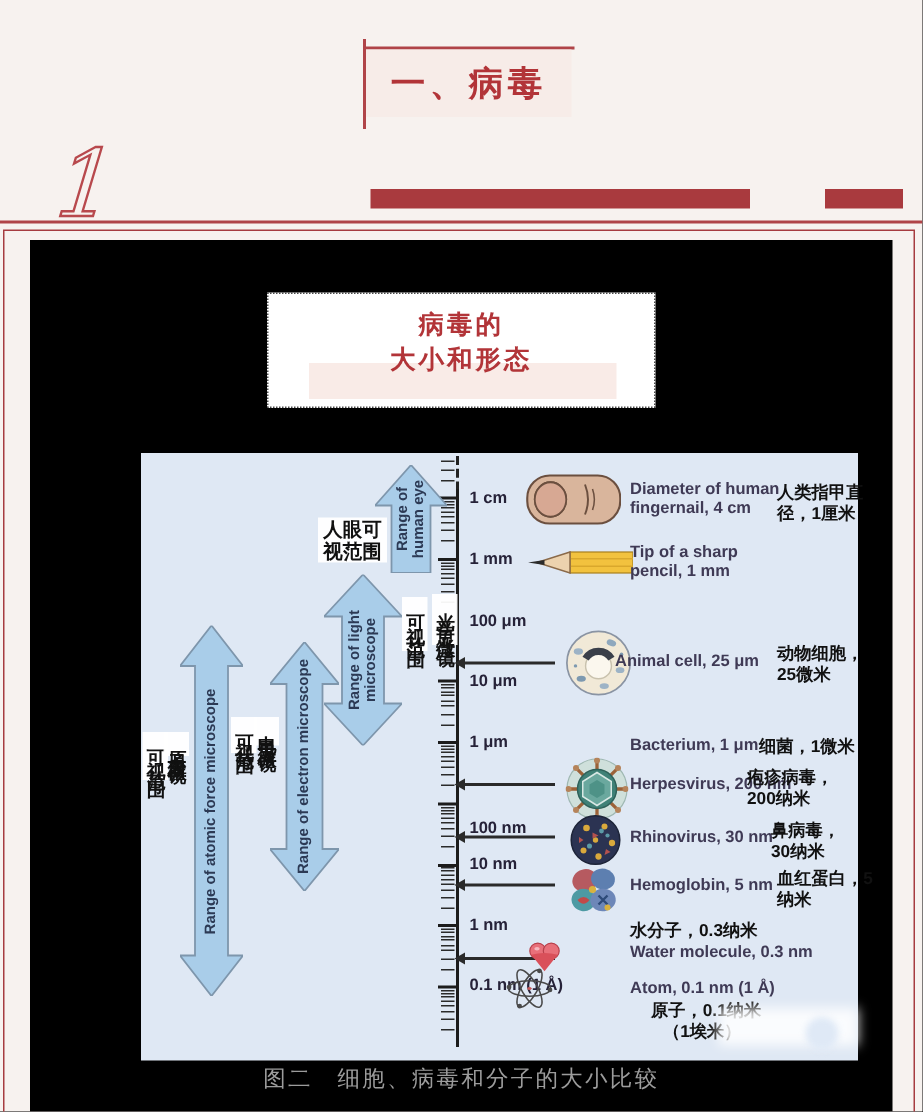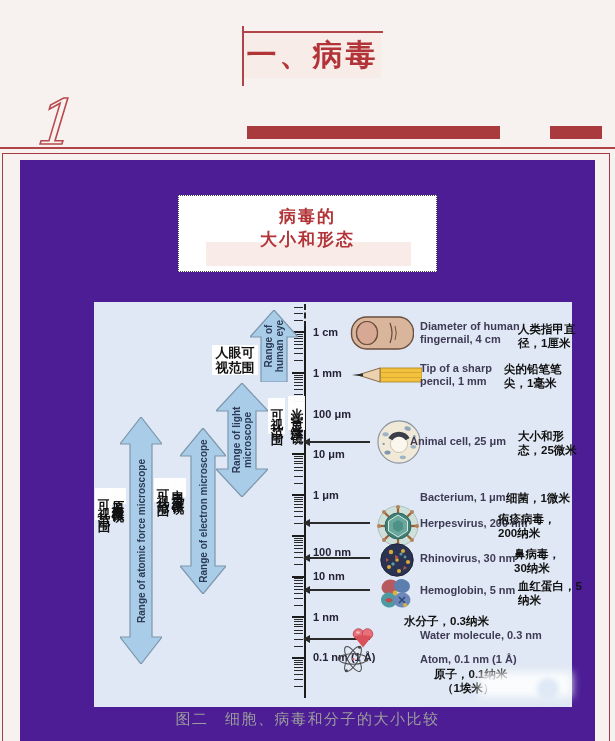--- a/index.html
+++ b/index.html
@@ -5,34 +5,34 @@
   * { margin:0; padding:0; box-sizing:border-box; }
   html,body { width:615px; height:741px; }
   body { position:relative; background:#f7f2ef; overflow:hidden;
          font-family:"Liberation Sans","DejaVu Sans",sans-serif; }
 
   
   .hdr-vline { position:absolute; left:242px; top:26px; width:2px; height:60px; background:#b04448; }
   .hdr-hline { position:absolute; left:243px; top:31px; width:140px; height:2px; background:#b04448; }
   .hdr-box { position:absolute; left:244px; top:33px; width:137px; height:45px;
              background:#f7ece8; display:flex; align-items:center; justify-content:center; }
-  .hdr-box span { font-size:30px; font-weight:bold; color:#b23438; letter-spacing:3px; }
+  .hdr-box span { font-size:23px; font-weight:bold; color:#b23438; letter-spacing:3px; }
 
   .numeral { position:absolute; left:38px; top:92px; font-family:"DejaVu Serif","Liberation Serif",serif;
              font-style:italic; font-size:62px; line-height:62px; color:#f7f2ef; z-index:3;
              -webkit-text-stroke:1.6px #b8494d; transform:skewX(-6deg); }
 
   .bar-long  { position:absolute; left:247px; top:126px; width:253px; height:13px; background:#a93a3e; }
   .bar-short { position:absolute; left:550px; top:126px; width:52px;  height:13px; background:#a93a3e; }
   .thin-line { position:absolute; left:0; top:147px; width:615px; height:2px; background:#b04448; z-index:2; }
 
   
   .content-box { position:absolute; left:2px; top:153px; width:608px; height:600px;
                  border:1.5px solid #a63c40; background:transparent; }
-  .slide { position:absolute; left:20px; top:160px; width:575px; height:581px; background:#4c1d95;text-decoration:underline; }
+  .slide { position:absolute; left:20px; top:160px; width:575px; height:581px; background:#000000;text-decoration:underline; }
 
   
   .title-box { position:absolute; left:158px; top:35px; width:259px; height:77px;
                border:1.3px dotted #4a4a4a; background:#fff; }
   .title-band { position:absolute; left:27px; top:46px; width:205px; height:24px; background:#f9ebe7; }
   .title-l1, .title-l2 { position:relative; display:block; text-align:center; font-weight:bold;
                color:#b23438; font-size:17px; letter-spacing:2px; }
   .title-l1 { margin-top:9px; }
   .title-l2 { margin-top:0; }
 
@@ -256,36 +256,35 @@
     <div class="zh-label" style="left:424px; top:20px; width:68px">人类指甲直径，1厘米</div>
 
     <svg class="obj-icon" style="left:256px; top:63px" width="72" height="20" viewBox="0 0 72 20">
       <rect x="30" y="3" width="42" height="14" fill="#f2c23e" stroke="#a87f1d" stroke-width="0.8"></rect>
       <line x1="30" y1="7.5" x2="72" y2="7.5" stroke="#d9a82c" stroke-width="1"></line>
       <line x1="30" y1="12.5" x2="72" y2="12.5" stroke="#d9a82c" stroke-width="1"></line>
       <polygon points="30,3 8,10 30,17" fill="#ecd2ae" stroke="#8a6a4a" stroke-width="1"></polygon>
       <polygon points="13,8.4 2,10 13,11.6" fill="#2b2b2b"></polygon>
     </svg>
     <div class="en-label" style="left:326px; top:60px; width:84px">Tip of a sharp pencil, 1 mm</div>
-    <div class="zh-label" style="left:410px; top:60px; width:78px">尖的铅笔笔尖，1毫米</div>
 
     <svg class="obj-icon" style="left:282px; top:117px" width="46" height="46" viewBox="0 0 48 48">
       <circle cx="24" cy="24" r="22" fill="#f1e9d7" stroke="#8a94a3" stroke-width="1.2"></circle>
       <circle cx="24" cy="26" r="9" fill="#fbf7ee" stroke="#c9c2ae" stroke-width="1"></circle>
       <path d="M15,21 A10.5,10.5 0 0 1 33,21" fill="none" stroke="#3a3f4a" stroke-width="5"></path>
       <ellipse cx="10" cy="16" rx="3.2" ry="2.2" fill="#9db3c6"></ellipse>
       <ellipse cx="33" cy="10" rx="3.4" ry="2.2" fill="#8fa8bd" transform="rotate(20 33 10)"></ellipse>
       <ellipse cx="39" cy="29" rx="3" ry="2" fill="#9db3c6"></ellipse>
       <ellipse cx="12" cy="35" rx="3.2" ry="2.1" fill="#7d99b0"></ellipse>
       <ellipse cx="28" cy="40" rx="3.2" ry="2" fill="#9db3c6"></ellipse>
       <circle cx="40" cy="18" r="1.3" fill="#7d99b0"></circle>
       <circle cx="8" cy="26" r="1.2" fill="#7d99b0"></circle>
     </svg>
     <div class="en-label nw" style="left:316px; top:133px">Animal cell, 25 μm</div>
-    <div class="zh-label" style="left:424px; top:127px; width:62px">大小和形态，25微米</div>
+    <div class="zh-label" style="left:424px; top:127px; width:62px">动物细胞，25微米</div>
 
     <div class="en-label nw" style="left:326px; top:189px">Bacterium, 1 μm</div>
     <div class="zh-label nw" style="left:412px; top:189px">细菌，1微米</div>
 
     <svg class="obj-icon" style="left:283px; top:203px" width="42" height="42" viewBox="0 0 42 42">
       <circle cx="21" cy="21" r="20" fill="#cfe0db" stroke="#9fb8b2" stroke-width="0.8"></circle>
       <g stroke="#9c6238" stroke-width="2.2">
         <line x1="21" y1="8" x2="21" y2="2"></line>
           <line x1="21" y1="34" x2="21" y2="40"></line>
         <line x1="8" y1="21" x2="2" y2="21"></line>
@@ -342,21 +341,21 @@
       <ellipse cx="9" cy="24" rx="8" ry="7.5" fill="#4d9aa3" transform="rotate(10 9 24)"></ellipse>
       <ellipse cx="22" cy="24" rx="8.5" ry="7.5" fill="#6d87b8" transform="rotate(-8 22 24)"></ellipse>
       <path d="M5,24 q4,-4 8,0 q-4,5 -8,0" fill="#c04a48"></path>
       <path d="M19,21 l6,6 M25,21 l-6,6" stroke="#2e4a78" stroke-width="1.6" fill="none"></path>
       <circle cx="15" cy="17" r="2.4" fill="#d9b23e"></circle>
       <circle cx="25" cy="29" r="2" fill="#d9b23e"></circle>
     </svg>
     <div class="en-label nw" style="left:326px; top:282px">Hemoglobin, 5 nm</div>
     <div class="zh-label" style="left:424px; top:277px; width:64px">血红蛋白，5纳米</div>
 
-    <div class="zh-label nw" style="left:310px; top:312px">水分子，0.3纳米</div>
+    <div class="zh-label nw" style="left:326px; top:312px">水分子，0.3纳米</div>
     <div class="en-label nw" style="left:326px; top:327px">Water molecule, 0.3 nm</div>
     <svg class="obj-icon" style="left:258px; top:325px" width="22" height="22" viewBox="0 0 22 22">
       <circle cx="6.5" cy="7" r="5.3" fill="#e8707a" stroke="#b8414c" stroke-width="0.8"></circle>
       <circle cx="15.5" cy="7" r="5.3" fill="#e8707a" stroke="#b8414c" stroke-width="0.8"></circle>
       <path d="M2.2,9.5 Q11,7 19.8,9.5 L11,20.5 Z" fill="#d9505a"></path>
       <ellipse cx="6" cy="5.5" rx="1.8" ry="1.2" fill="#f7b7bd"></ellipse>
     </svg>
 
     <svg class="obj-icon" style="left:243px; top:340px" width="32" height="34" viewBox="0 0 34 34">
       <ellipse cx="17" cy="17" rx="15" ry="5.5" fill="none" stroke="#4a4a4a" stroke-width="1.1"></ellipse>

